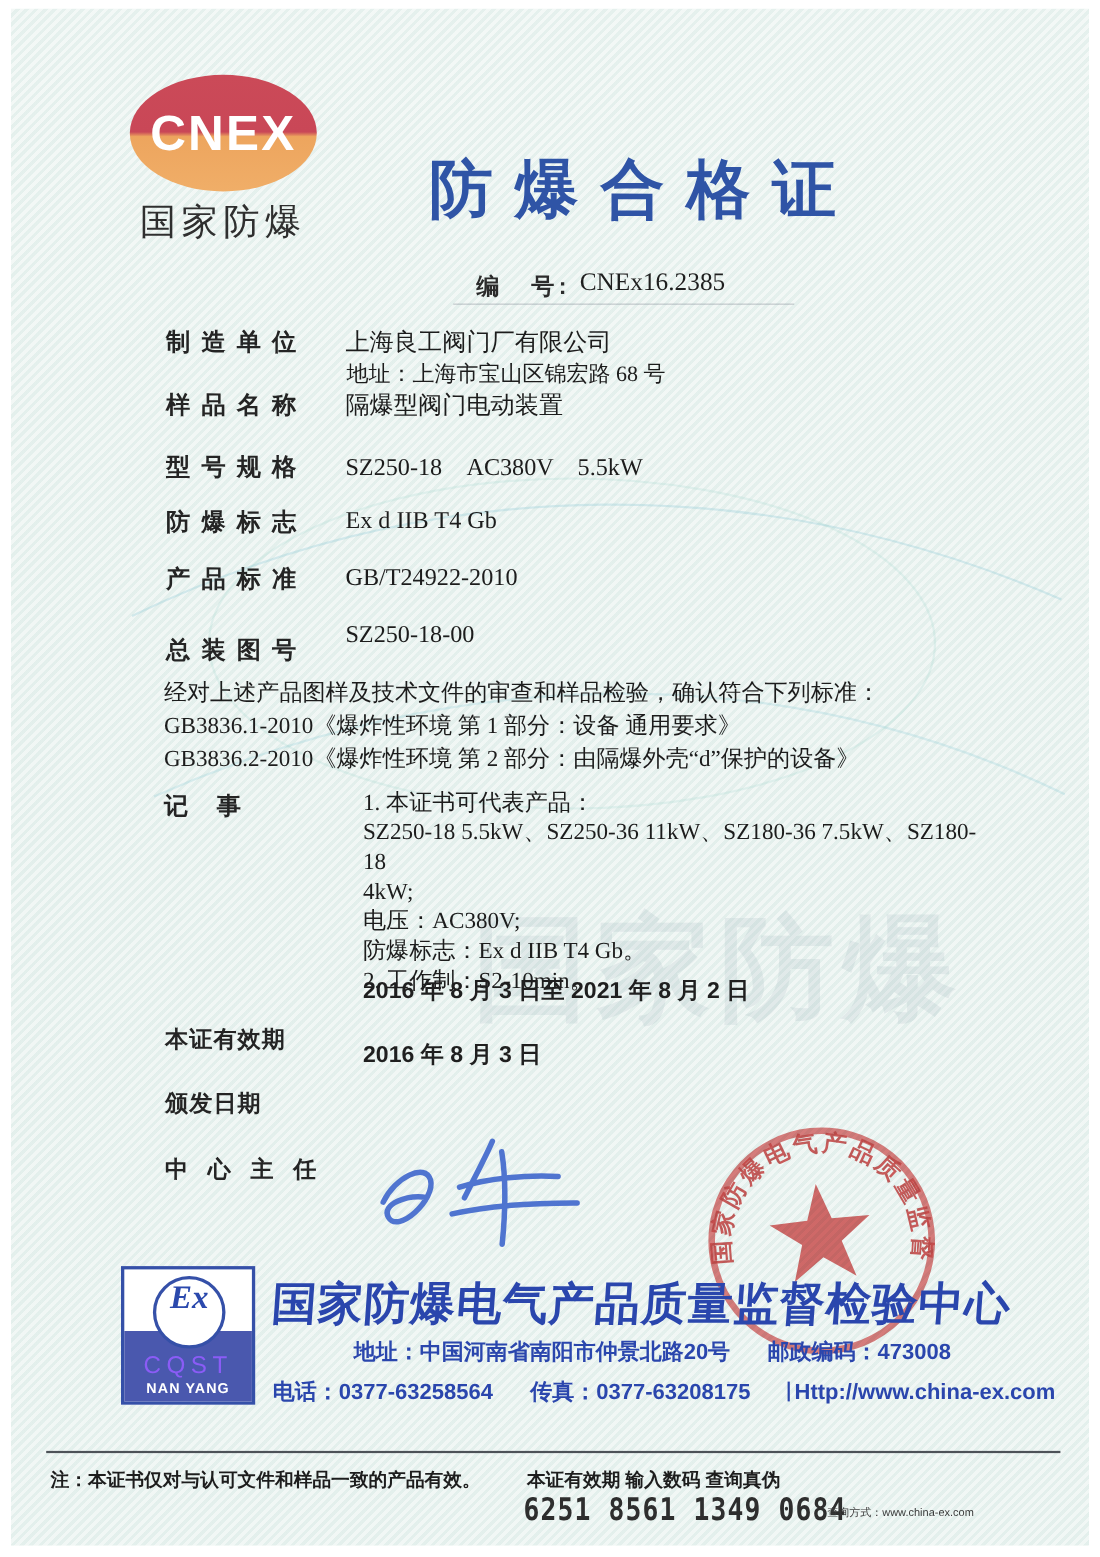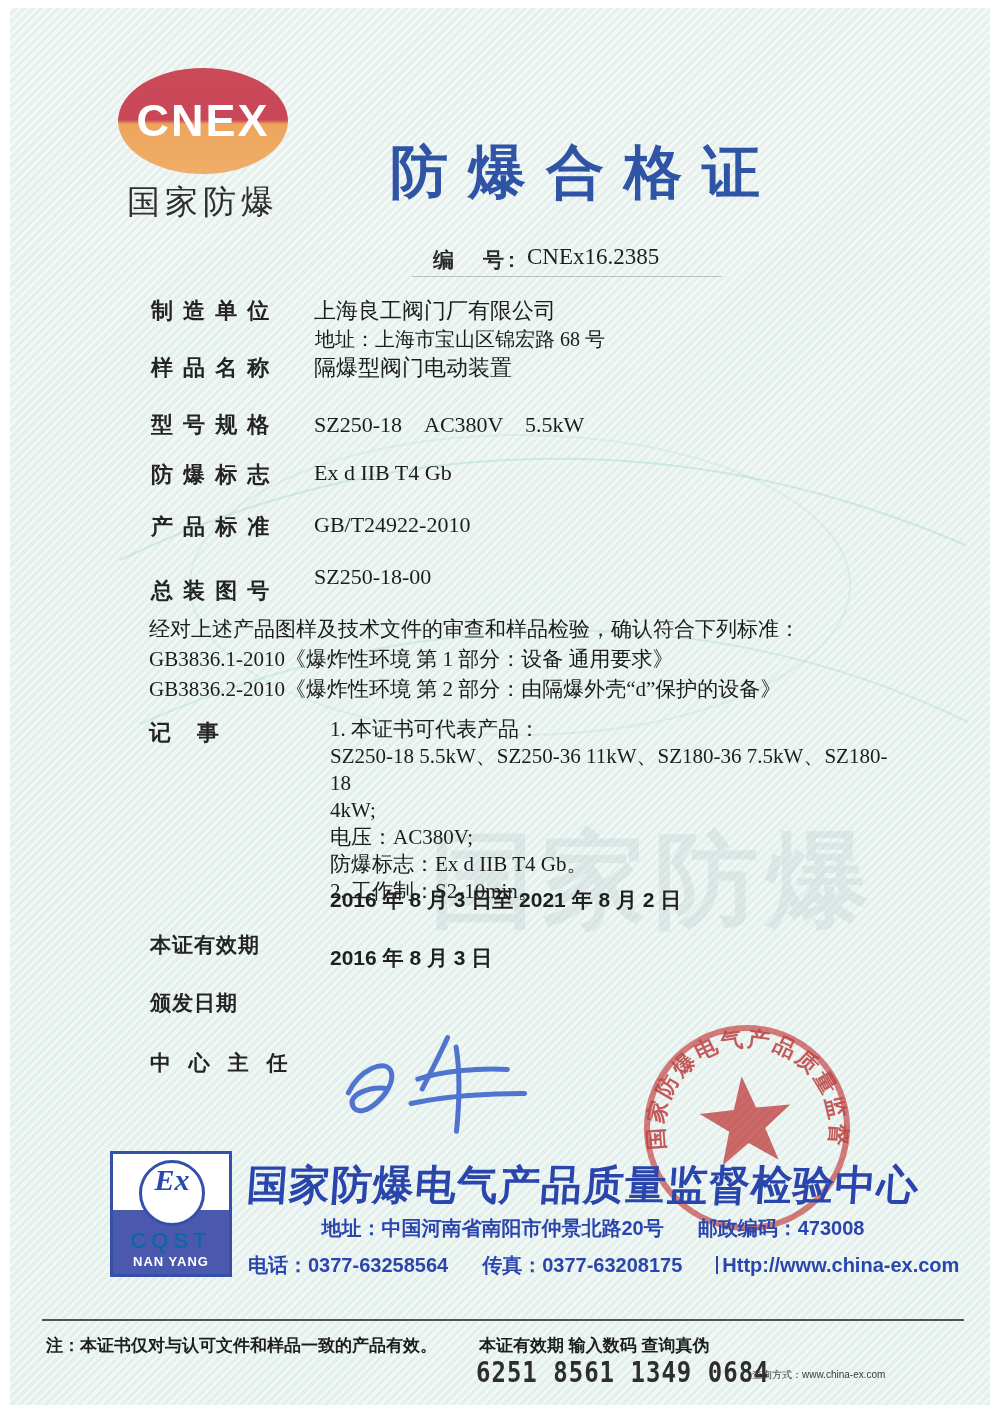--- a/index.html
+++ b/index.html
@@ -56,21 +56,21 @@
     font-family:"Liberation Serif", serif; letter-spacing:8px; color:rgba(122,148,160,0.13); white-space:nowrap; }
   .guilloche { position:absolute; left:0; top:0; }
 
   
   .cqst { position:absolute; left:110px; top:1151px; width:122px; height:126px; background:#ffffff;
     border:3px solid #3550a8; }
   .cqst-band { position:absolute; left:0; right:0; bottom:0; height:64px; background:#4a58ae; }
   .cqst-circle { position:absolute; left:26px; top:6px; width:66px; height:66px; border-radius:50%;
     background:#ffffff; border:3px solid #3550a8; display:flex; align-items:flex-start; justify-content:center; z-index:2; }
   .cqst-circle span { color:#2b49ad; font-weight:bold; font-size:30px; font-style:italic; font-family:"Liberation Serif", serif; }
-  .cqst-name { position:absolute; left:0; right:0; top:74px; text-align:center; color:#0369a1;
+  .cqst-name { position:absolute; left:0; right:0; top:74px; text-align:center; color:#8b5cf6;
     font-size:22px; letter-spacing:5px; z-index:3; }
   .cqst-city { position:absolute; left:0; right:0; top:100px; text-align:center; color:#ffffff;
     font-size:13px; font-weight:bold; letter-spacing:1px; z-index:3; }
 
   .org-name { position:absolute; left:238px; top:1158px; width:690px; text-align:center;
     color:#2a46ad; font-weight:bold; font-size:41px; letter-spacing:1px;
     font-family:"Liberation Serif", serif; transform:skewX(-4deg); white-space:nowrap; }
   .org-line { position:absolute; width:690px; left:248px; text-align:center; color:#2a46ad;
     font-weight:bold; font-size:20px; white-space:nowrap; }
   .org-line .gap { display:inline-block; width:34px; }

